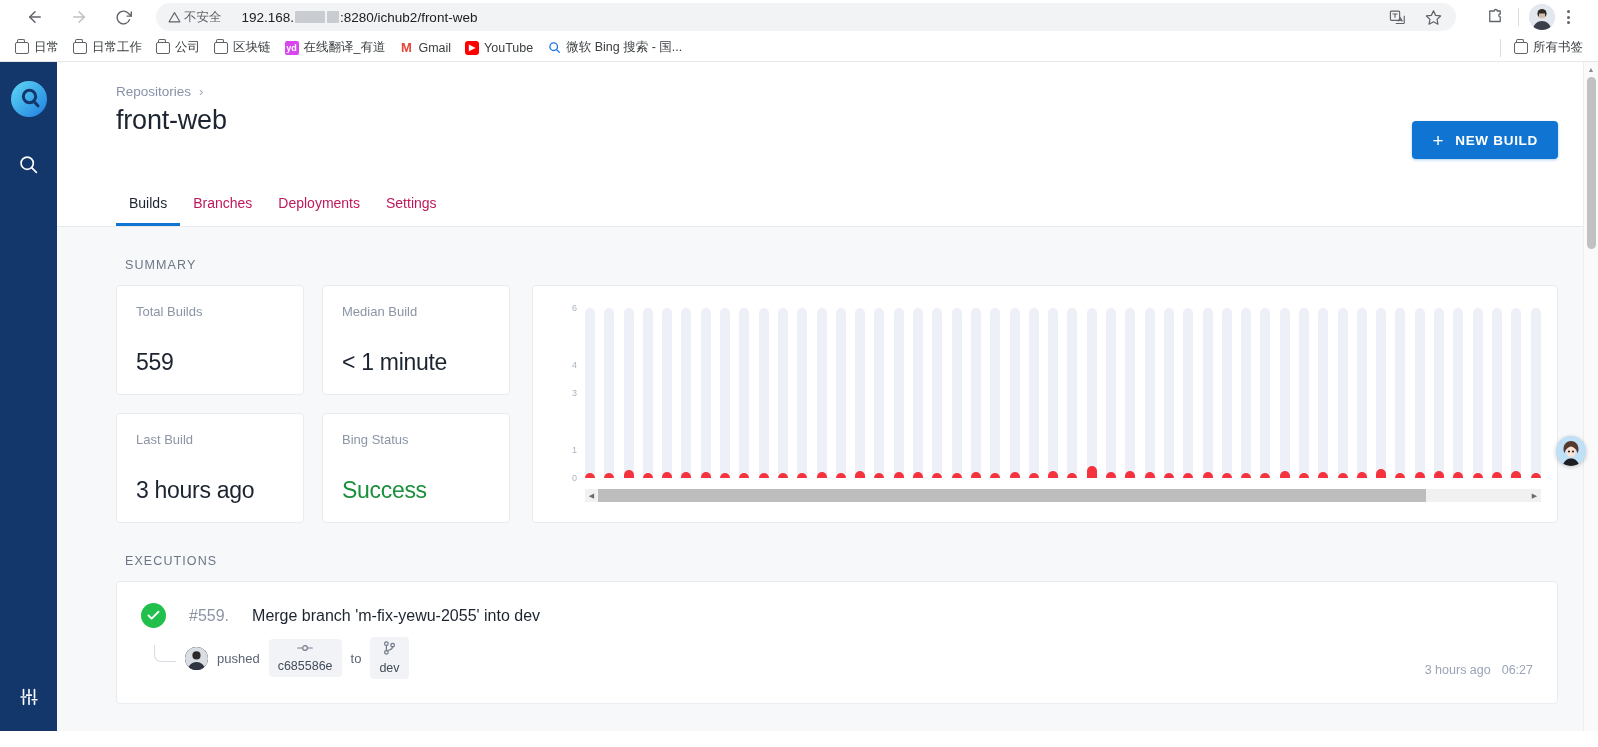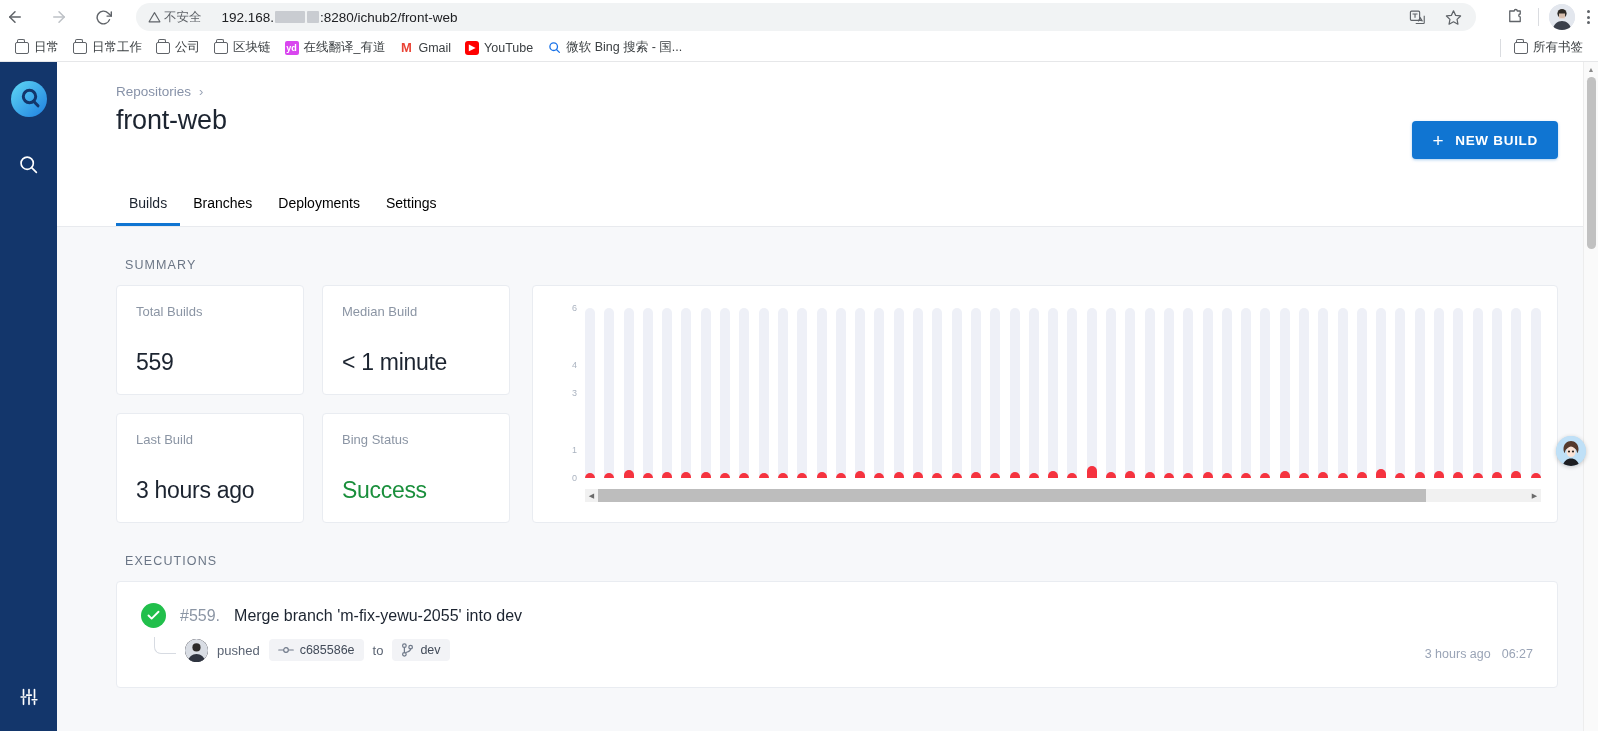--- a/index.html
+++ b/index.html
@@ -7,21 +7,21 @@
     width: 1598px; height: 747px;
     overflow: hidden;
     font-family: "Liberation Sans", sans-serif;
     background: #ffffff;
   }
 
   
   .browser-chrome { width: 1598px; background: #ffffff; }
   .toolbar {
     height: 34px; display: flex; align-items: center;
-    padding: 0 0; gap: 14px;
+    padding: 0 20px; gap: 14px;
   }
   .nav-btn {
     width: 30px; height: 30px; display: flex; align-items: center;
     justify-content: center; border-radius: 50%; color: #5f6368;
     font-size: 17px; line-height: 1; flex: none;
   }
   .nav-btn.disabled { color: #bdc1c6; }
   .omnibox {
     flex: 1; height: 28px; margin: 0 6px 0 4px;
     background: #f1f3f4; border-radius: 14px;
@@ -116,21 +116,21 @@
     letter-spacing: 0.7px; display: flex; align-items: center; gap: 11px;
     margin-top: 22px; box-shadow: 0 1px 3px rgba(16,117,210,0.35); cursor: pointer;
   }
   .plus { font-size: 19px; font-weight: 400; line-height: 1; }
 
   .tabs {
     display: flex; gap: 0; padding: 0 40px 0 59px; background: #fff;
     border-bottom: 1px solid #e8eaee; margin-top: 22px;
   }
   .tab {
-    padding: 14px 13px 12px; font-size: 14px; color: #000000;
+    padding: 14px 13px 12px; font-size: 14px; color: #be185d;
     border-bottom: 3px solid transparent; cursor: pointer; white-space: nowrap;
   }
   .tab.active { color: #1c2430; border-bottom-color: #1075d2; font-weight: 400; }
 
   .scroll-body {
     flex: 1; background: #f7f8fa; padding: 0 40px 0 59px;
     overflow: hidden; position: relative;
   }
   .section-label {
     font-size: 12.5px; letter-spacing: 1.1px; color: #6b7686;
@@ -186,21 +186,21 @@
     align-items: center; justify-content: center; font-size: 7px; color: #6b6b6b;
     background: #f1f1f1;
   }
   .sb-thumb { height: 13px; background: #bdbdbd; flex: none; }
   .sb-gap { flex: 1; }
 
   .exec-card {
     background: #fff; border: 1px solid #e9ecf1; border-radius: 4px;
     margin-top: 13px; padding: 21px 24px 24px; position: relative;
   }
-  .exec-head { display: flex; align-items: center; gap: 14px; }
+  .exec-head { display: flex; align-items: center; gap: 23px; }
   .status-ok {
     width: 25px; height: 25px; border-radius: 50%; background: #21bf4b;
     display: flex; align-items: center; justify-content: center; flex: none;
   }
   .exec-num { font-size: 16px; color: #8b95a4; }
   .exec-msg { font-size: 16px; color: #1c2430; }
   .exec-sub {
     display: flex; align-items: center; gap: 9px; margin-top: 9px;
     padding-left: 13px; font-size: 13px; color: #5b6473;
   }
@@ -210,20 +210,21 @@
     margin-bottom: 9px; flex: none;
   }
   .exec-avatar {
     width: 23px; height: 23px; border-radius: 50%; overflow: hidden;
     background: #3c3c44; flex: none; position: relative;
   }
   .chip {
     background: #f2f3f6; border-radius: 4px; padding: 4px 9px;
     display: flex; align-items: center; gap: 6px; font-size: 12.5px;
     color: #424b59;
+    flex-direction: column;
   }
   .exec-time {
     position: absolute; right: 24px; bottom: 26px;
     font-size: 12.5px; color: #9aa4b6; display: flex; gap: 11px;
   }
 
   .watermark {
     position: absolute; right: 28px; bottom: 8px;
     font-size: 30px; color: rgba(160,168,180,0.32);
     white-space: nowrap; pointer-events: none; letter-spacing: 1px;

